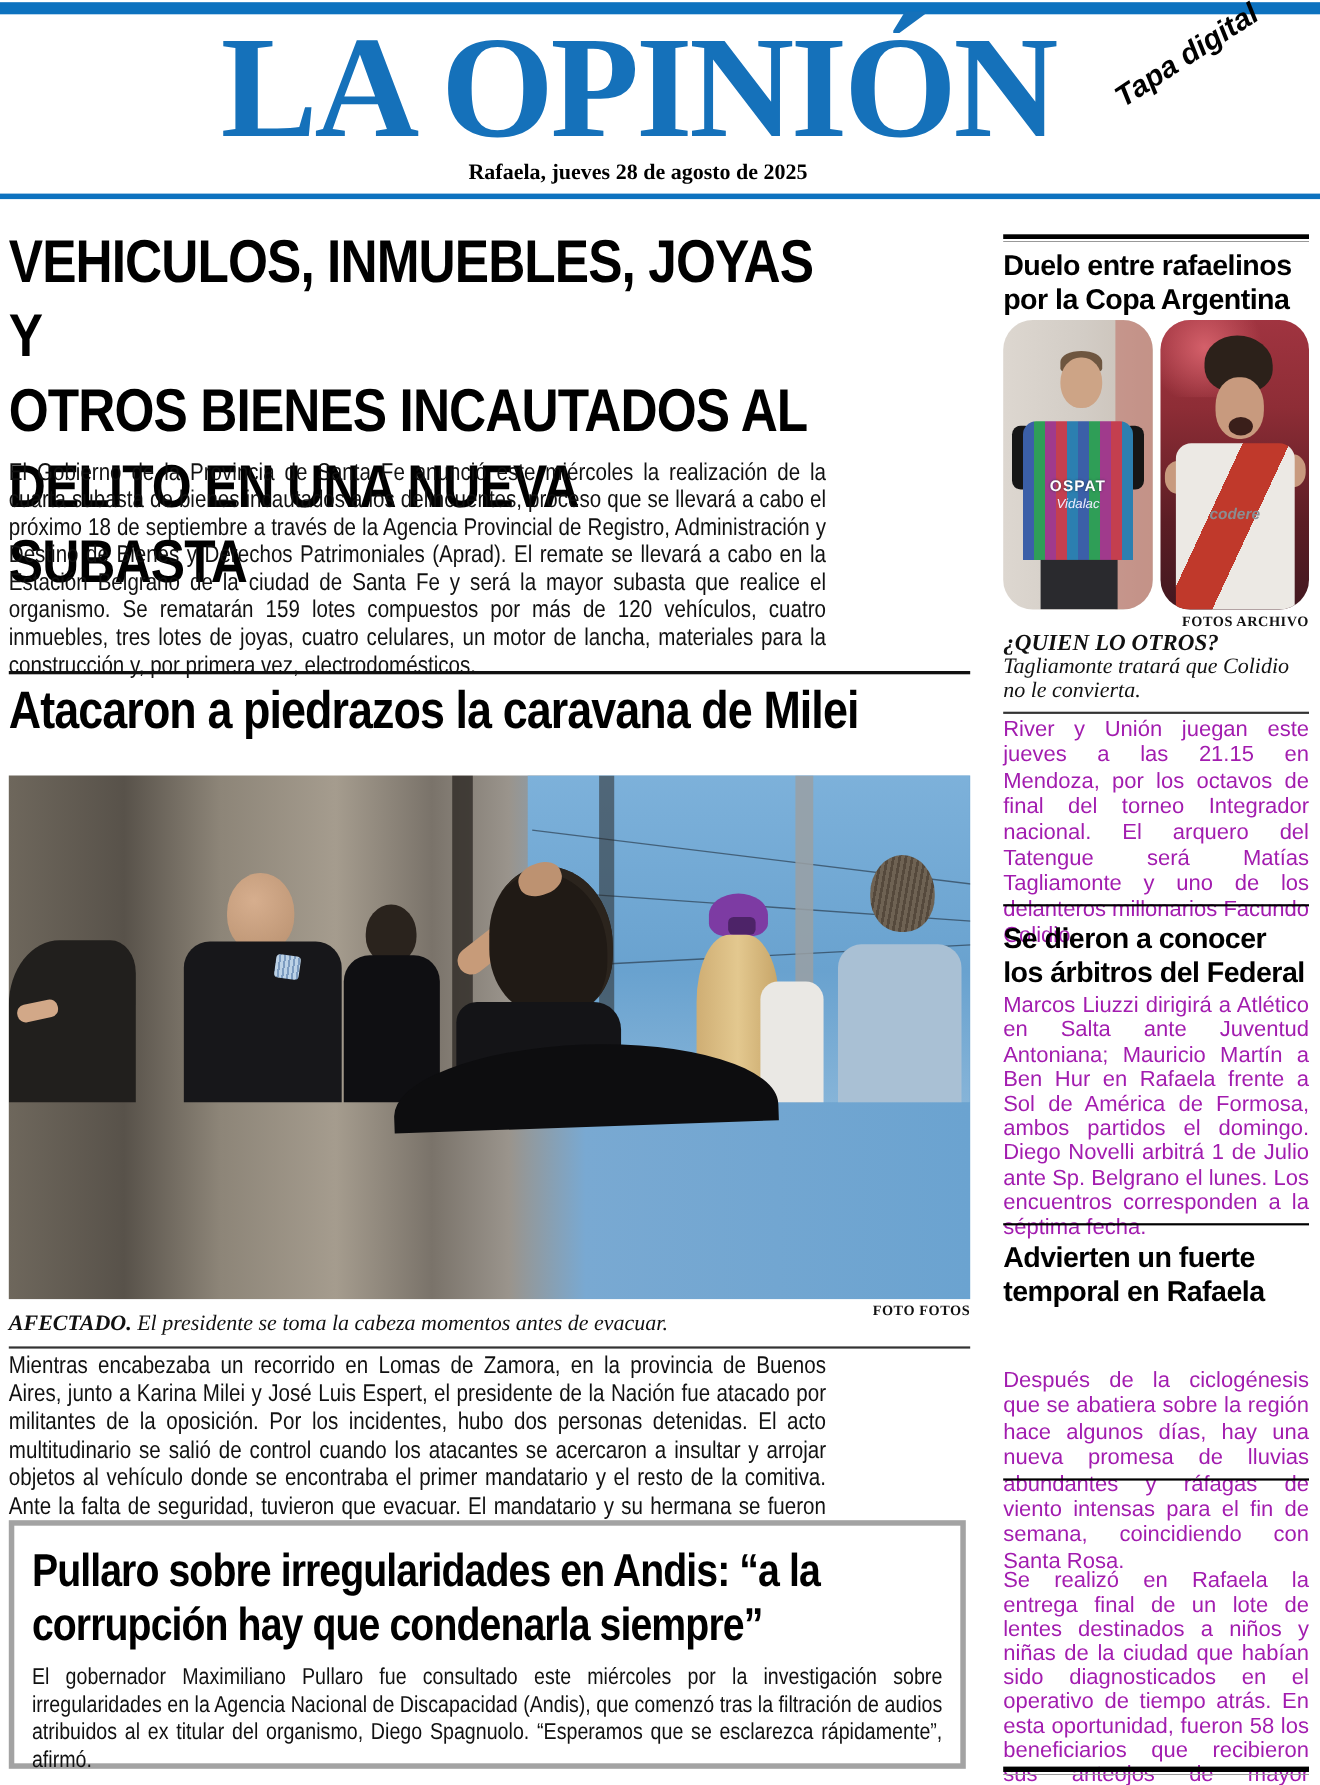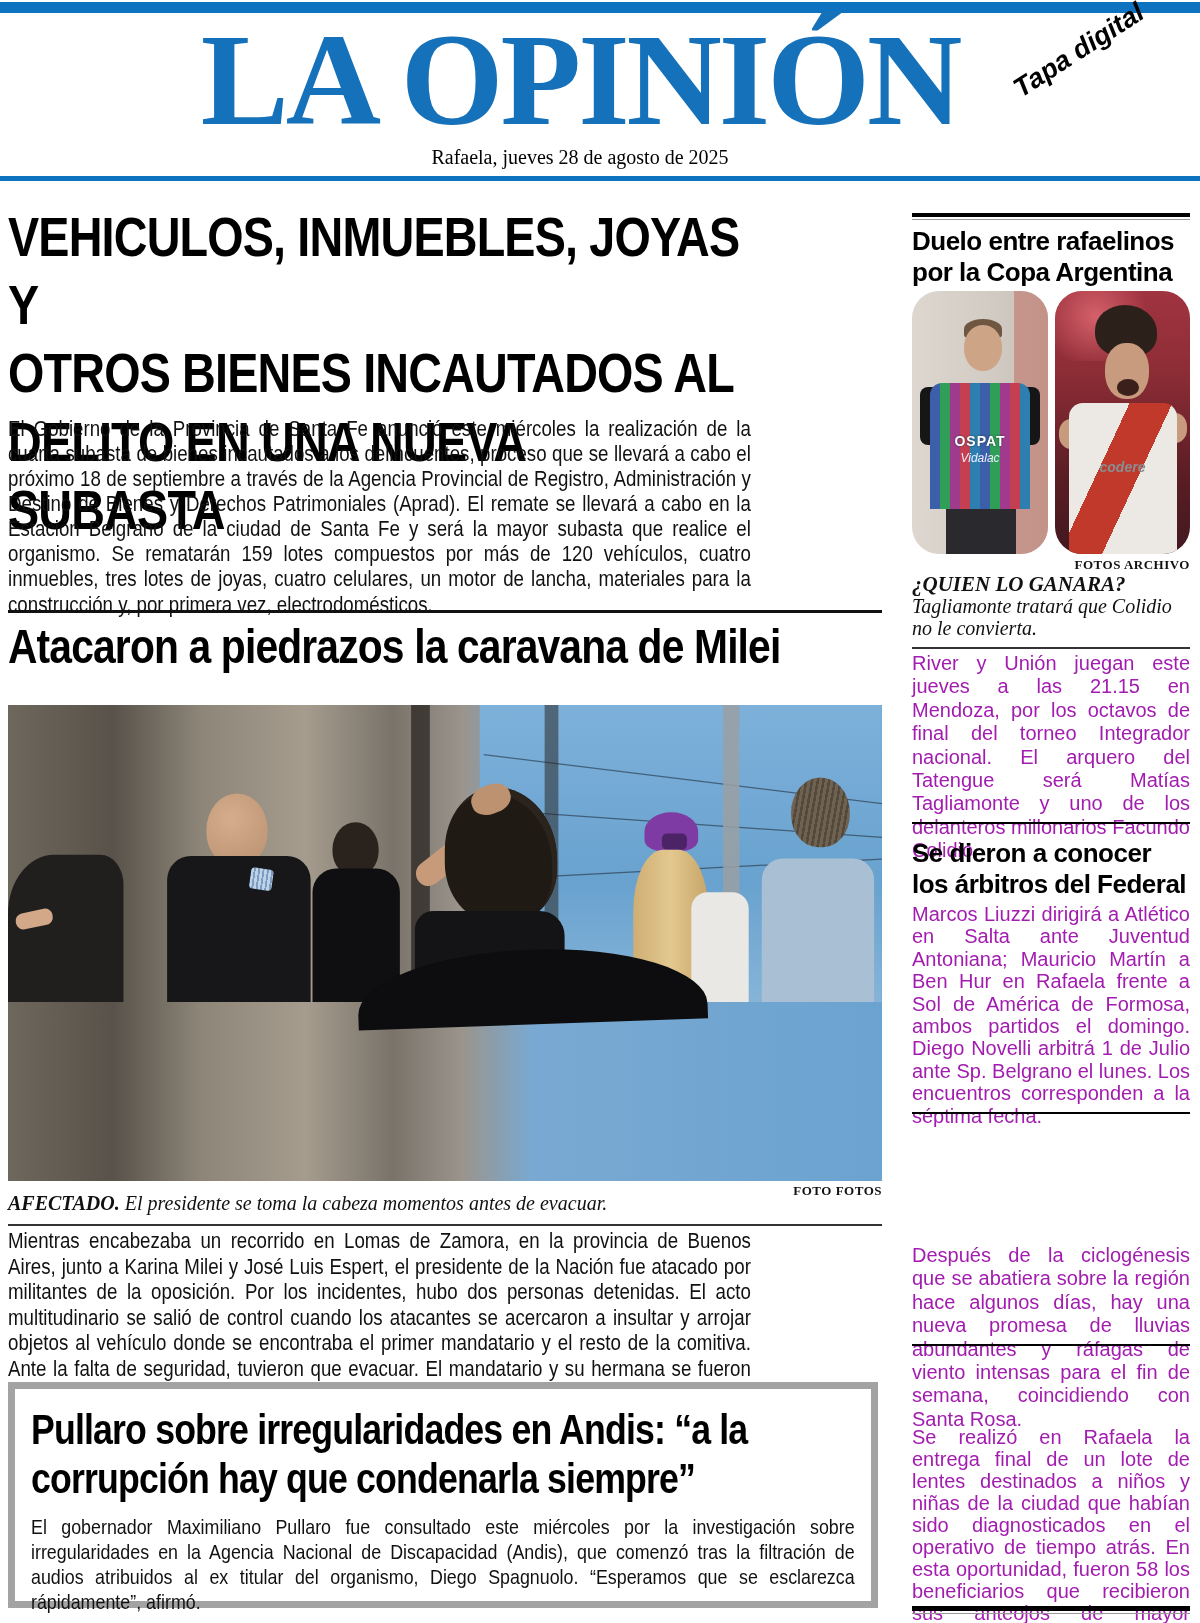--- a/index.html
+++ b/index.html
@@ -7,21 +7,21 @@
         font-family:"Liberation Sans",sans-serif;color:#111;}
 
   
   .topbar{position:absolute;top:2px;left:0;width:1200px;height:11px;background:#0d72bf;}
   .masthead-title{position:absolute;top:14px;left:0;width:1160px;text-align:center;
       font-family:"Liberation Serif",serif;font-weight:bold;font-size:132px;line-height:1;
       color:#1571ba;letter-spacing:-3px;}
   .tagline{position:absolute;top:78px;left:1008px;transform:rotate(-33deg);transform-origin:0 0;
       font-weight:bold;font-style:italic;font-size:27px;color:#000;white-space:nowrap;}
   .dateline{position:absolute;top:146px;left:0;width:1160px;text-align:center;
-      font-family:"Liberation Serif",serif;font-weight:normal;font-size:20px;color:#000;}
+      font-family:"Liberation Serif",serif;font-weight:bold;font-size:20px;color:#000;}
   .bluerule{position:absolute;top:176px;left:0;width:1200px;height:5px;background:#0d72bf;}
 
   
   .cx{transform:scaleX(0.85);transform-origin:0 0;width:117.6%;}
   .pre{white-space:pre-line;}
 
   
   .headline-lead{position:absolute;top:203px;left:8px;width:874px;
       font-weight:bold;font-size:55px;line-height:1.24;letter-spacing:-1px;color:#000;}
   .lead-body{position:absolute;top:416px;left:8px;width:874px;
@@ -31,21 +31,21 @@
       font-weight:bold;font-size:48px;line-height:1.1;letter-spacing:-1px;color:#000;white-space:nowrap;}
   .credit-main{position:absolute;top:1183px;left:8px;width:874px;text-align:right;
       font-family:"Liberation Serif",serif;font-weight:bold;font-size:13px;letter-spacing:.5px;}
   .caption{position:absolute;top:1192px;left:8px;width:874px;
       font-family:"Liberation Serif",serif;font-style:italic;font-size:20px;
       padding-bottom:9px;border-bottom:2px solid #333;}
   .caption b{font-style:italic;}
   .body-2{position:absolute;top:1228px;left:8px;width:874px;
       font-size:22px;line-height:1.16;text-align:justify;color:#111;}
   .box{position:absolute;top:1382px;left:8px;width:870px;height:226px;box-sizing:border-box;
-      border:7px solid #a3a3a3;background:#fff;padding:16px 16px 0 16px;}
+      border:5px solid #a3a3a3;background:#fff;padding:16px 16px 0 16px;}
   .box-headline{font-weight:bold;font-size:42px;line-height:1.17;letter-spacing:-1px;color:#000;}
   .box-body{margin-top:12px;font-size:21px;line-height:1.18;text-align:justify;}
 
   
   .photo-main{position:absolute;top:705px;left:8px;width:874px;height:476px;overflow:hidden;
       background:linear-gradient(90deg,#6e675c 0%,#58524a 12%,#8d8578 22%,#a59c8e 34%,
                  #7a736a 44%,#9a948c 52%,#79a9d2 60%,#6ba3d0 100%);}
   .sky{position:absolute;top:0;right:0;width:46%;height:100%;
       background:linear-gradient(180deg,#7db1da 0%,#69a2cf 60%,#86b4d8 100%);}
   .wire{position:absolute;height:2px;background:rgba(25,35,45,.55);}
@@ -201,30 +201,32 @@
       <div class="pr-face"></div>
       <div class="pr-mouth"></div>
       <div class="pr-fist-l"></div>
       <div class="pr-fist-r"></div>
       <div class="pr-jersey"></div>
       <div class="pr-text">codere</div>
     </div>
   </div>
 
   <div class="sb-abs sb-credit">FOTOS ARCHIVO</div>
-  <div class="sb-abs sb-qhead">¿QUIEN LO GANARA?</div>
+  <div class="sb-abs sb-qhead">¿QUIEN LO OTROS?</div>
   <div class="sb-abs sb-qcap">Tagliamonte tratará que Colidio no le convierta.</div>
   <p class="sb-abs sb-body" style="top:652px;margin:0;">River y Unión juegan este jueves a las 21.15 en Mendoza, por los octavos de final del torneo Integrador nacional. El arquero del Tatengue será Matías Tagliamonte y uno de los delanteros millonarios Facundo Colidio.</p>
 
   <div class="sb-abs sb-rule" style="top:822px;"></div>
   <h3 class="sb-abs sb-h pre" style="top:838px;margin:0;">Se dieron a conocer
 los árbitros del Federal</h3>
   <p class="sb-abs sb-body" style="top:903px;margin:0;line-height:1.12;">Marcos Liuzzi dirigirá a Atlético en Salta ante Juventud Antoniana; Mauricio Martín a Ben Hur en Rafaela frente a Sol de América de Formosa, ambos partidos el domingo. Diego Novelli arbitrá 1 de Julio ante Sp. Belgrano el lunes. Los encuentros corresponden a la séptima fecha.</p>
 
   <div class="sb-abs sb-rule" style="top:1112px;"></div>
+  <h3 class="sb-abs sb-h pre" style="top:1128px;margin:0;">Advierten un fuerte
+temporal en Rafaela</h3>
   <p class="sb-abs sb-body" style="top:1244px;margin:0;">Después de la ciclogénesis que se abatiera sobre la región hace algunos días, hay una nueva promesa de lluvias abundantes y ráfagas de viento intensas para el fin de semana, coincidiendo con Santa Rosa.</p>
 
   <div class="sb-abs sb-rule" style="top:1344px;"></div>
   <p class="sb-abs sb-body" style="top:1426px;margin:0;line-height:1.1;">Se realizó en Rafaela la entrega final de un lote de lentes destinados a niños y niñas de la ciudad que habían sido diagnosticados en el operativo de tiempo atrás. En esta oportunidad, fueron 58 los beneficiarios que recibieron sus anteojos de mayor graduación.</p>
 
   <div class="sb-abs sb-botrule"></div>
 
 </div>
 
 </body></html>

